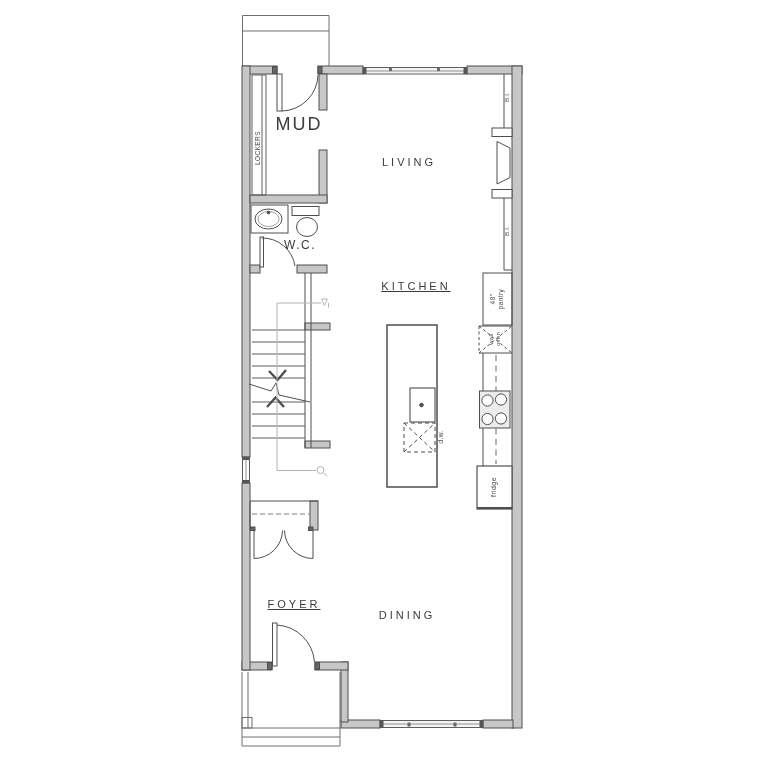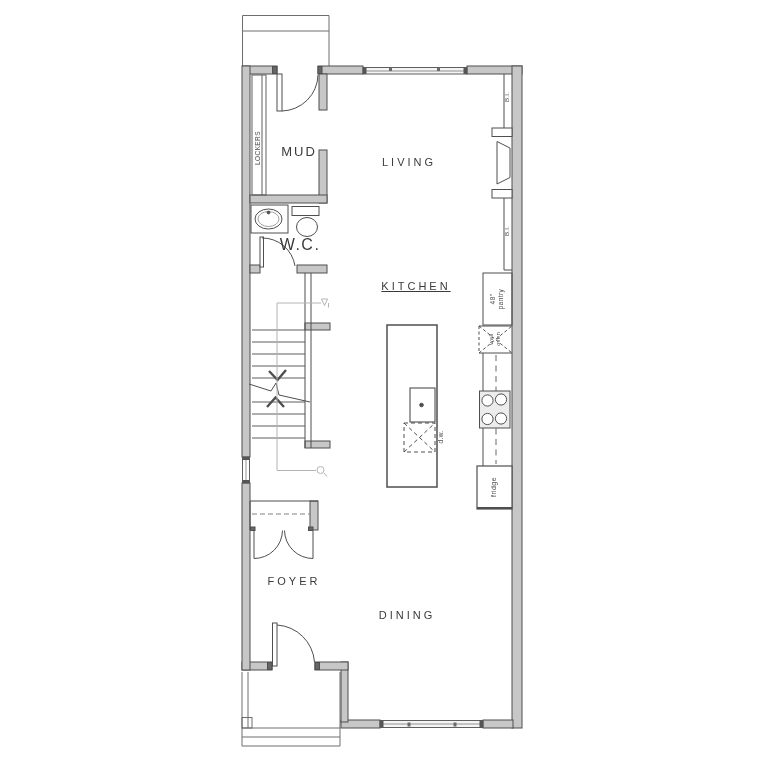--- a/index.html
+++ b/index.html
@@ -13,21 +13,21 @@
   .plan svg{position:absolute;left:0;top:0;}
   .label{
     position:absolute;
     color:#3b3b3b;
     transform:translate(-50%,-50%);
     white-space:nowrap;
     text-align:center;
     font-weight:400;
   }
   .room{font-size:11px;letter-spacing:3px;}
-  .small-room{font-size:16px;letter-spacing:1.5px;}
+  .small-room{font-size:12px;letter-spacing:1.5px;}
   .rot{transform:translate(-50%,-50%) rotate(-90deg);}
   .tiny{font-size:6.5px;letter-spacing:0.4px;color:#4a4a4a;}
   .tiny2{font-size:6px;letter-spacing:0.3px;color:#4a4a4a;}
   .twoline{display:flex;flex-direction:column;line-height:1.2;}
   .twoline span{display:block;}
 </style>
 </head>
 <body>
 
 <div class="plan">
@@ -212,22 +212,22 @@
     <rect x="492" y="128" width="20" height="8.5"></rect>
     <rect x="492" y="189.5" width="20" height="8.5"></rect>
     <polygon points="497,141.5 510,148 510,177.5 497,184"></polygon>
   </g>
 
 </svg>
 
   <div class="label room" style="left:409px;top:162px;">LIVING</div>
   <div class="label room" style="left:416px;top:286px;text-decoration:underline;">KITCHEN</div>
   <div class="label room" style="left:407px;top:615px;">DINING</div>
-  <div class="label room" style="left:294px;top:581px;">FOYER</div>
-  <div class="label room" style="left:299px;top:151px;font-size:13px;letter-spacing:2px;">MUD</div>
+  <div class="label room" style="left:294px;top:604px;text-decoration:underline;">FOYER</div>
+  <div class="label room" style="left:299px;top:124px;font-size:18px;letter-spacing:2px;">MUD</div>
   <div class="label small-room" style="left:300px;top:245px;">W.C.</div>
 
   <div class="label rot tiny" style="left:257px;top:148px;">LOCKERS</div>
   <div class="label rot tiny2" style="left:507px;top:97px;">B.I.</div>
   <div class="label rot tiny2" style="left:507px;top:231px;">B.I.</div>
 
   <div class="label rot tiny twoline" style="left:497px;top:299px;">
     <span>48"</span>
     <span>pantry</span>
   </div>

